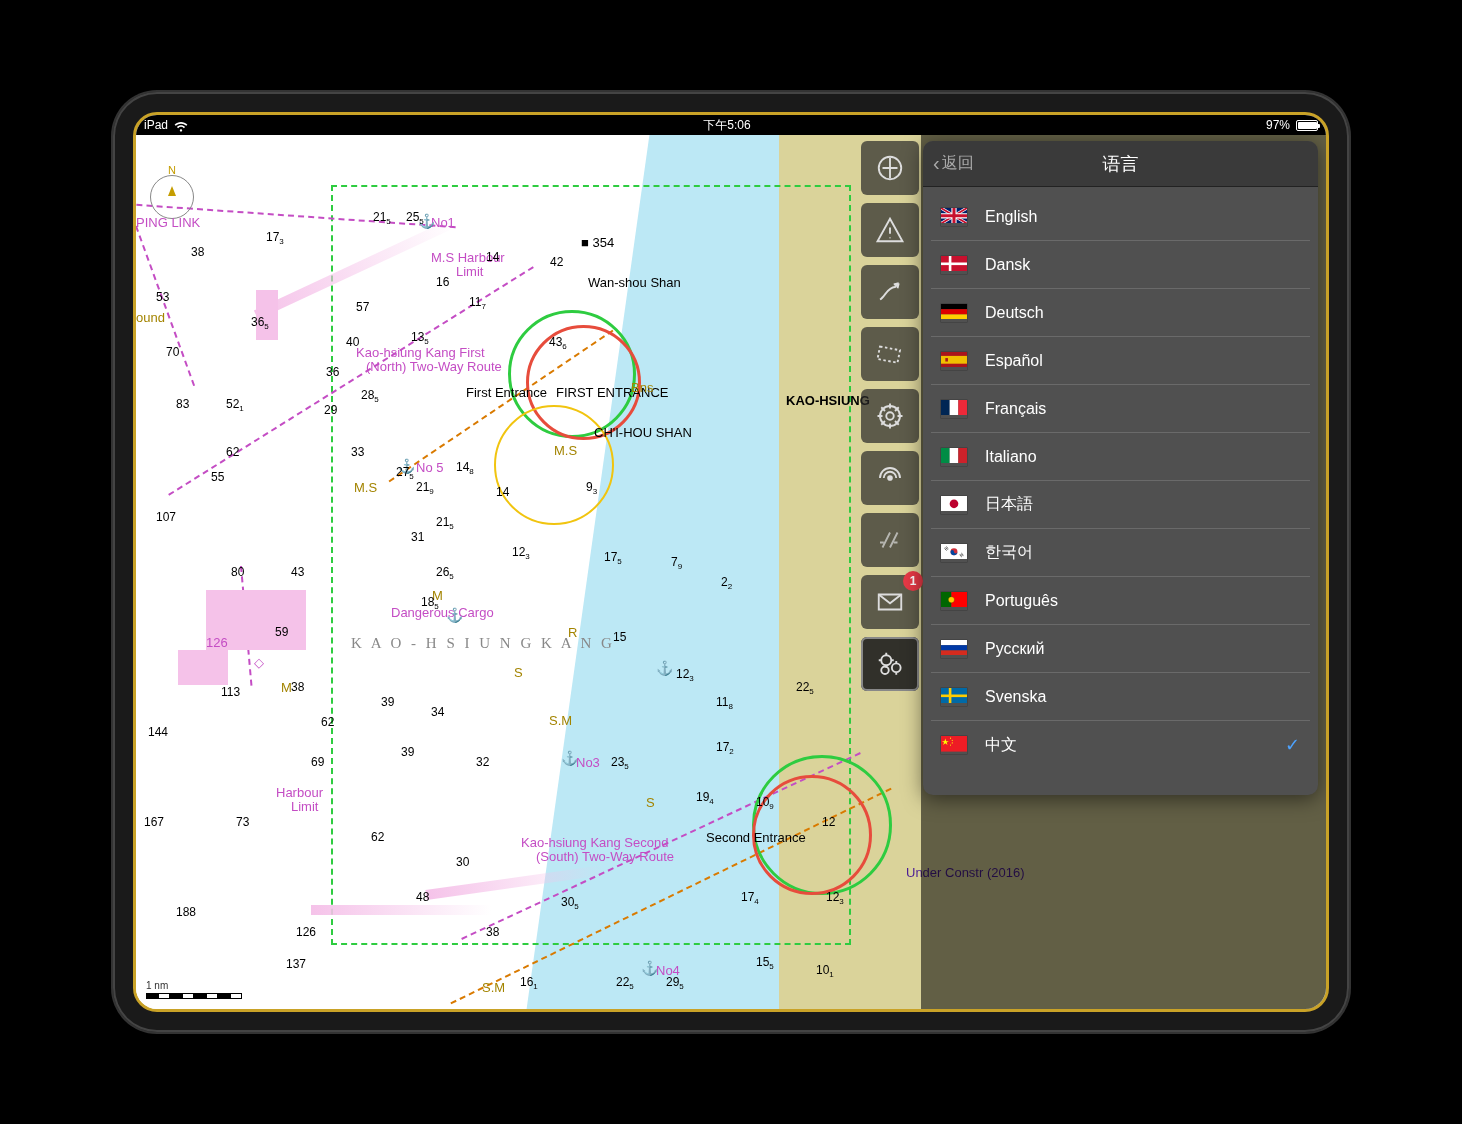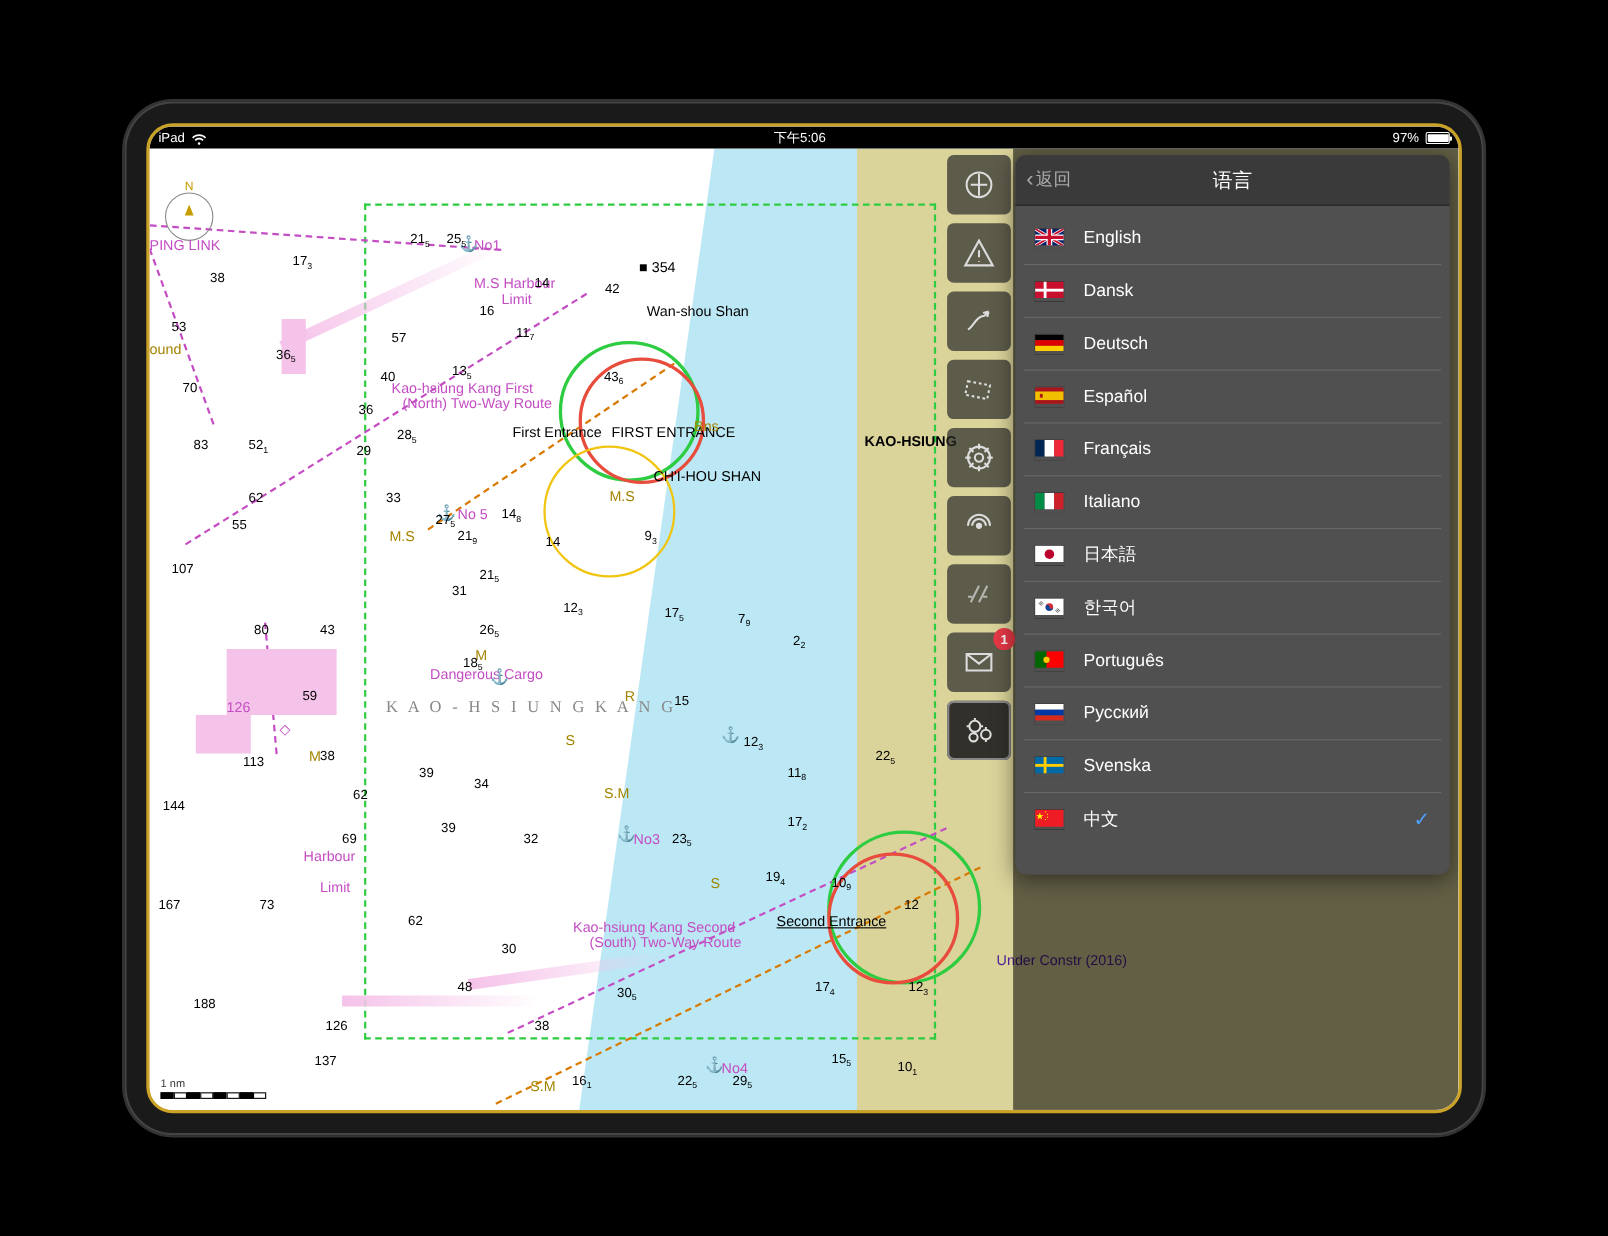--- a/index.html
+++ b/index.html
@@ -144,29 +144,29 @@
       <div class="compass">
         <span class="compass-n">N</span>
       </div>
 
       <div class="tl tl-g" style="top:500px; left:215px; font-size:15px;">K A O - H S I U N G   K A N G</div>
       <div class="tl" style="top:258px; left:650px; font-weight:600;">KAO-HSIUNG</div>
       <div class="tl" style="top:250px; left:330px;">First Entrance</div>
       <div class="tl" style="top:250px; left:420px;">FIRST ENTRANCE</div>
       <div class="tl" style="top:290px; left:458px;">CH'I-HOU SHAN</div>
       <div class="tl" style="top:140px; left:452px;">Wan-shou Shan</div>
-      <div class="tl" style="top:695px; left:570px;text-decoration:underline;">Second Entrance</div>
+      <div class="tl" style="top:695px; left:570px;">Second Entrance</div>
       <div class="tl" style="top:730px; left:770px; color:#4c1d95;">Under Constr (2016)</div>
 
       <div class="tl tl-p" style="top:80px; left:0;">PING LINK</div>
       <div class="tl tl-p" style="top:210px; left:220px;">Kao-hsiung Kang First</div>
       <div class="tl tl-p" style="top:224px; left:230px;">(North) Two-Way Route</div>
       <div class="tl tl-p" style="top:700px; left:385px;">Kao-hsiung Kang Second</div>
       <div class="tl tl-p" style="top:714px; left:400px;">(South) Two-Way Route</div>
-      <div class="tl tl-p" style="top:636px; left:140px;">Harbour</div>
+      <div class="tl tl-p" style="top:650px; left:140px;">Harbour</div>
       <div class="tl tl-p" style="top:664px; left:155px;">Limit</div>
       <div class="tl tl-p" style="top:115px; left:295px;">M.S Harbour</div>
       <div class="tl tl-p" style="top:129px; left:320px;">Limit</div>
       <div class="tl tl-p" style="top:470px; left:255px;">Dangerous Cargo</div>
       <div class="tl tl-p" style="top:80px; left:295px;">No1</div>
       <div class="tl tl-p" style="top:325px; left:280px;">No 5</div>
       <div class="tl tl-p" style="top:620px; left:440px;">No3</div>
       <div class="tl tl-p" style="top:828px; left:520px;">No4</div>
 
       <div class="tl tl-m" style="top:453px; left:296px;">M</div>

